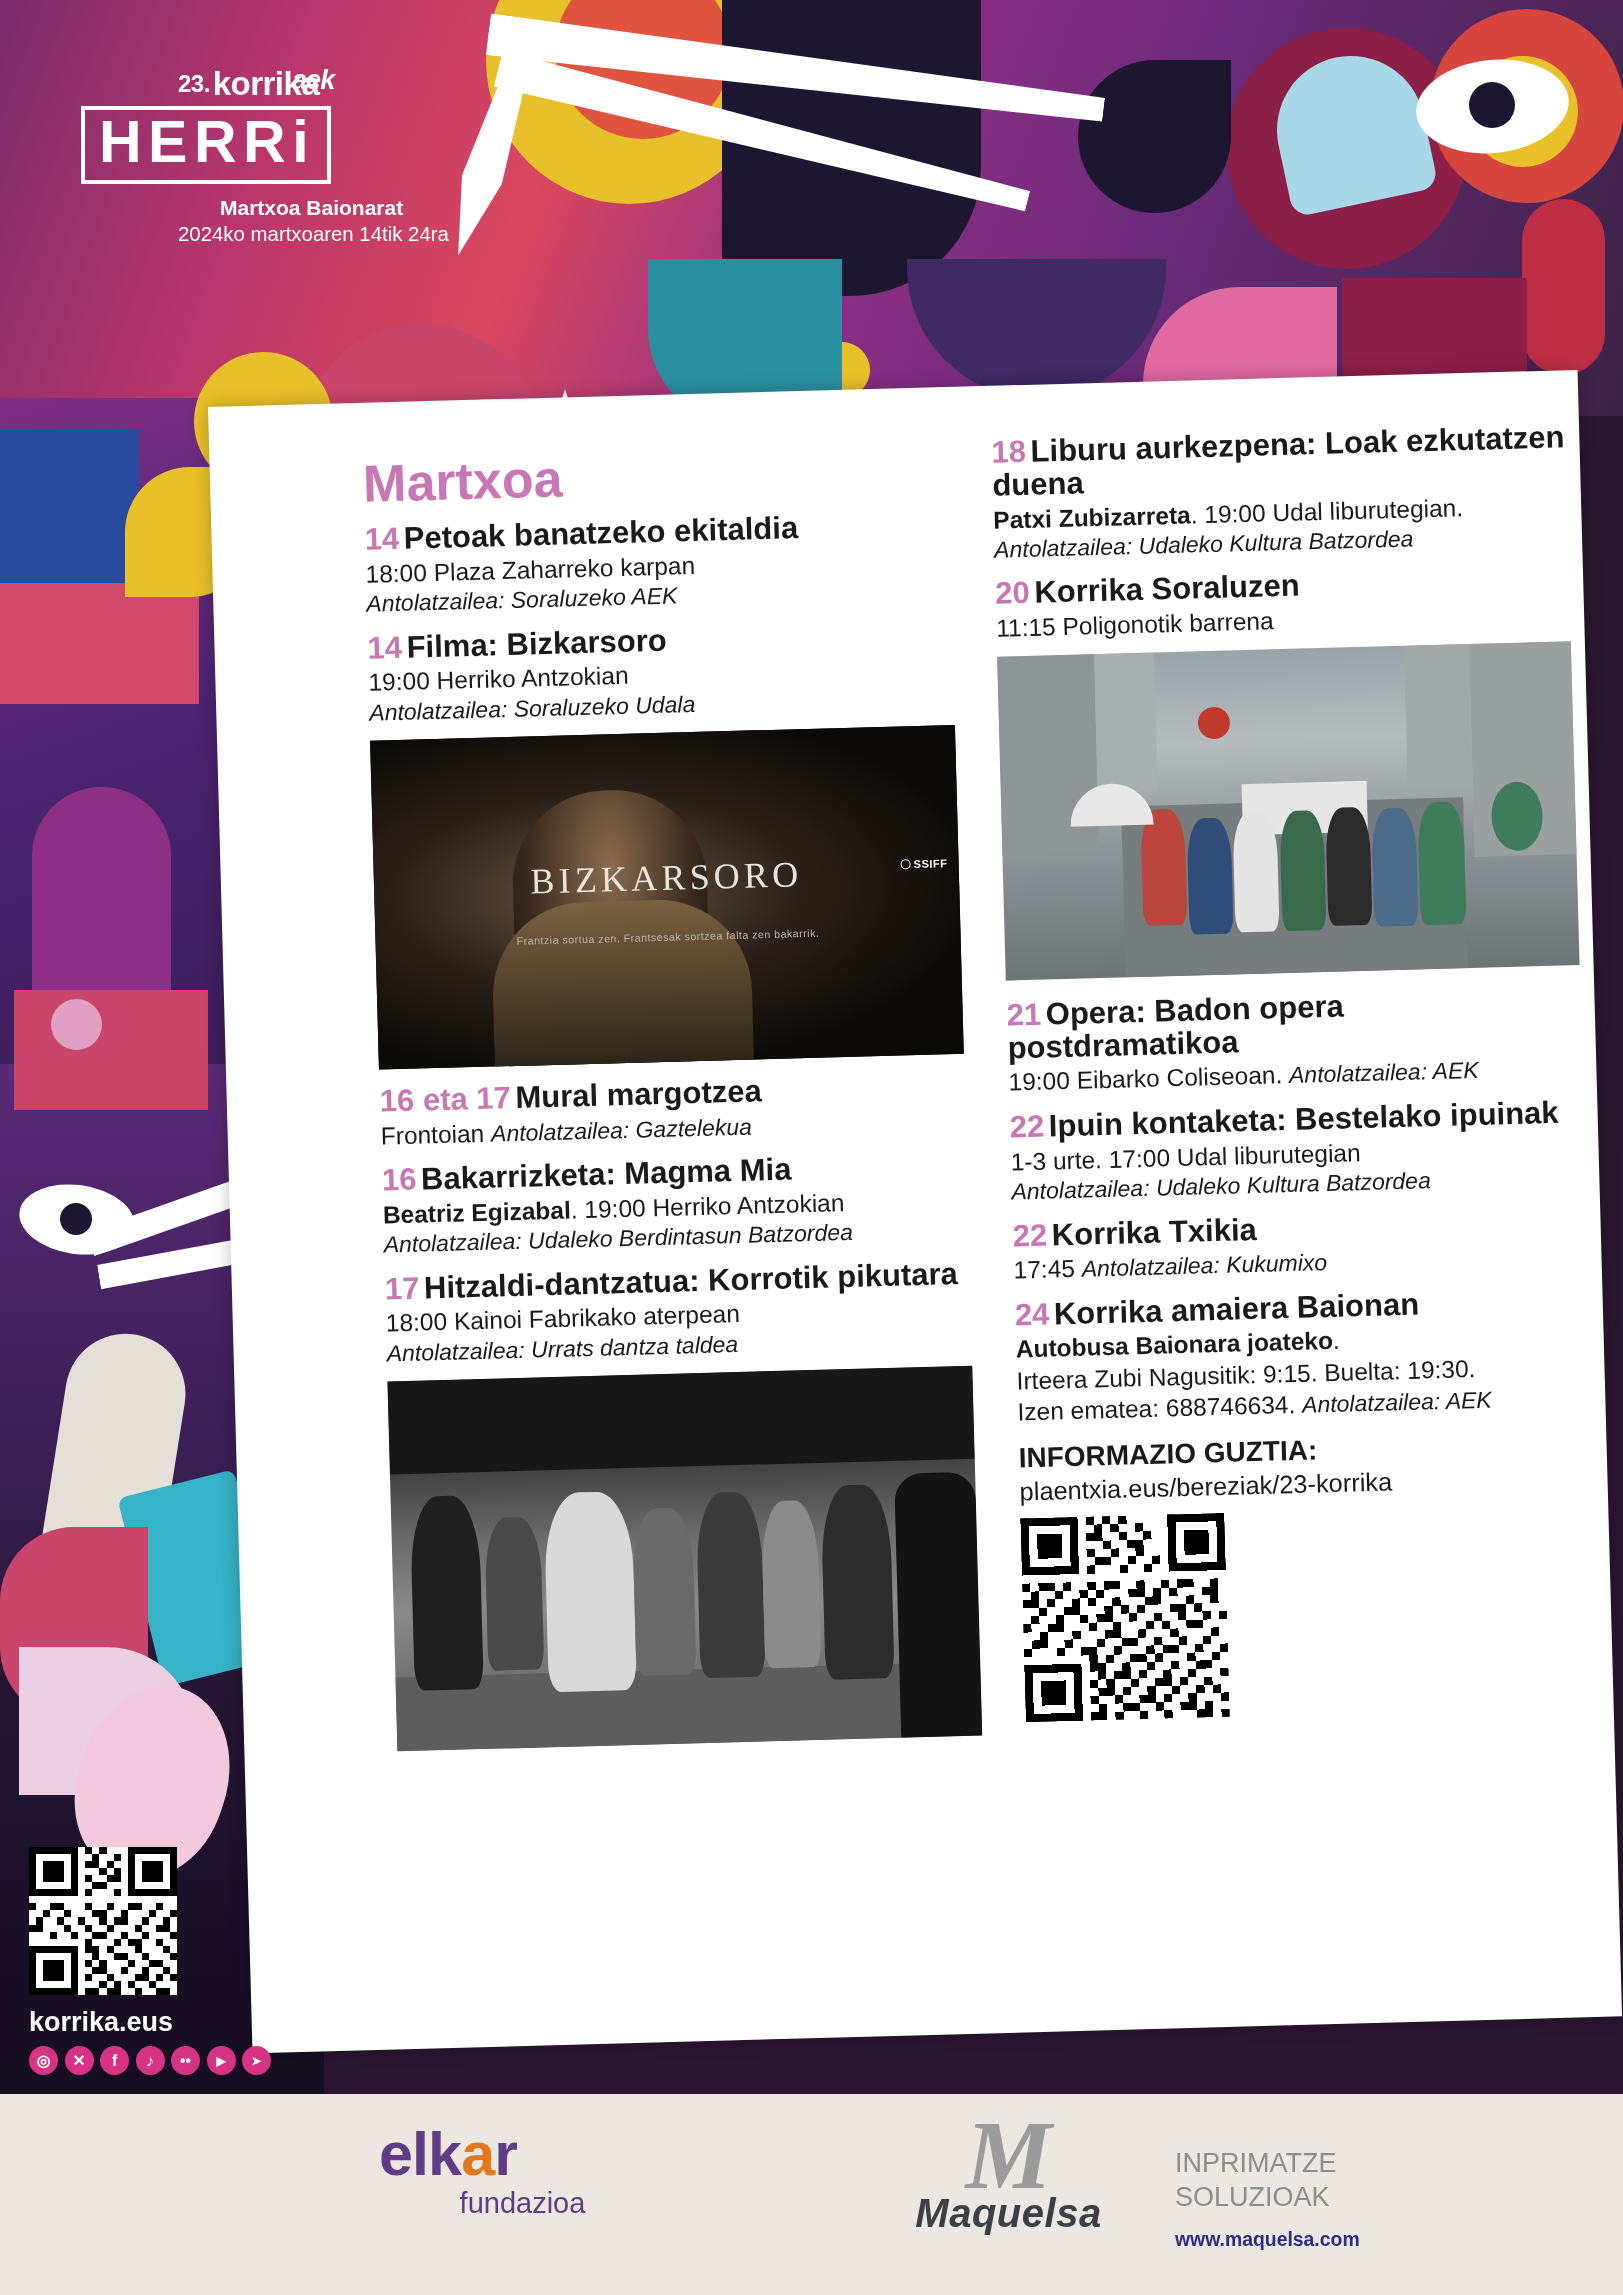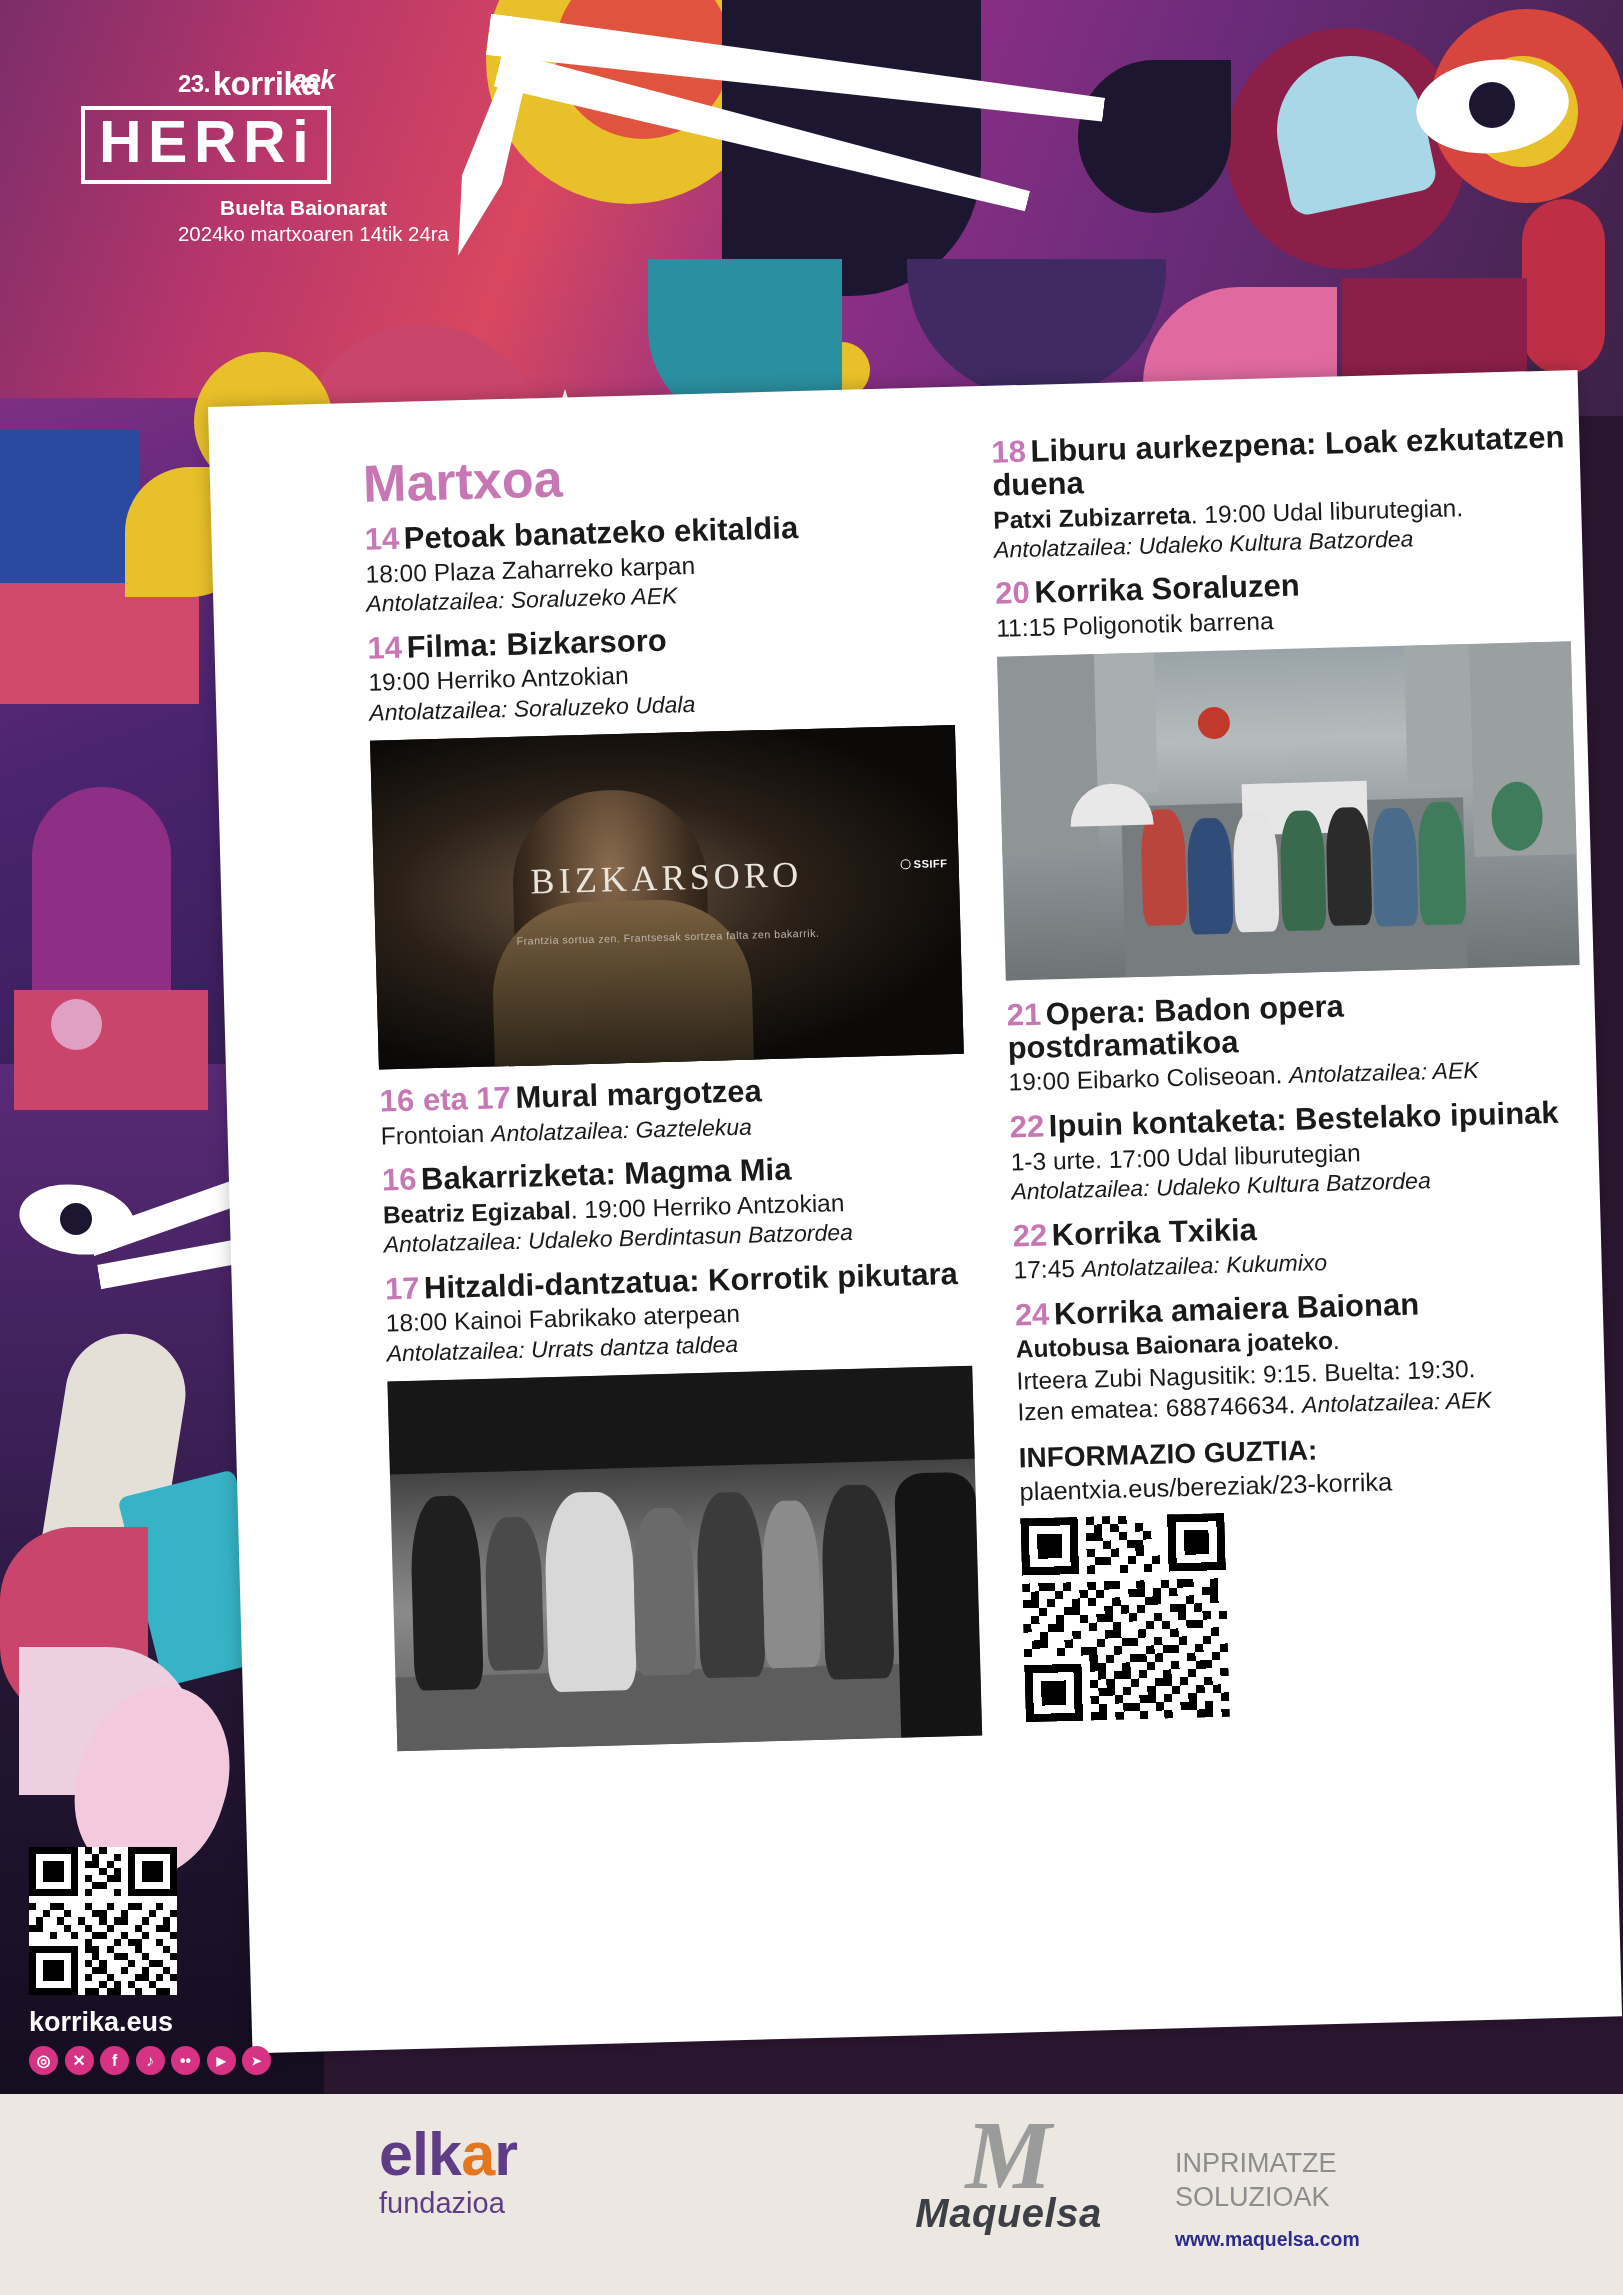--- a/index.html
+++ b/index.html
@@ -296,21 +296,21 @@
     width: 287px;
     z-index: 30;
   }
   #ekar-word {
     font-size: 61px;
     font-weight: bold;
     letter-spacing: -0.9px;
     line-height: 1;
   }
   #ekar-sub {
-    text-align: left;
+    text-align: center;
     font-size: 29px;
     color: #5f3c86;
     margin-top: 1.9px;
   }
   #maquelsa-logo {
     position: absolute;
     left: 865px;
     top: 2115px;
     width: 287px;
     z-index: 30;
@@ -406,21 +406,21 @@
   <div class="shape" style="left:648px;top:259px;width:194px;height:167px;background:#2a8fa0;border-radius:0 0 0 97px;"></div>
 </div>
 
 <div id="header-logo">
   <div id="aek-badge">aek</div>
   <div id="korrika-wordmark">
     <span class="num">23.</span><span>korrika</span>
   </div>
   <br>
   <div id="harro-2" class="harro-line"><span>HERR</span><span>i</span></div>
-  <div id="header-sub1">Buelta Baionarat</div>
+  <div id="header-sub1">Martxoa Baionarat</div>
   <div id="header-sub2">2024ko martxoaren 14tik 24ra</div>
 </div>
 
 <div id="paper">
   <div id="paper-inner">
 
     <div id="col-left" class="col">
       <h1 class="month-title">Martxoa</h1>
 
       <div class="event">

